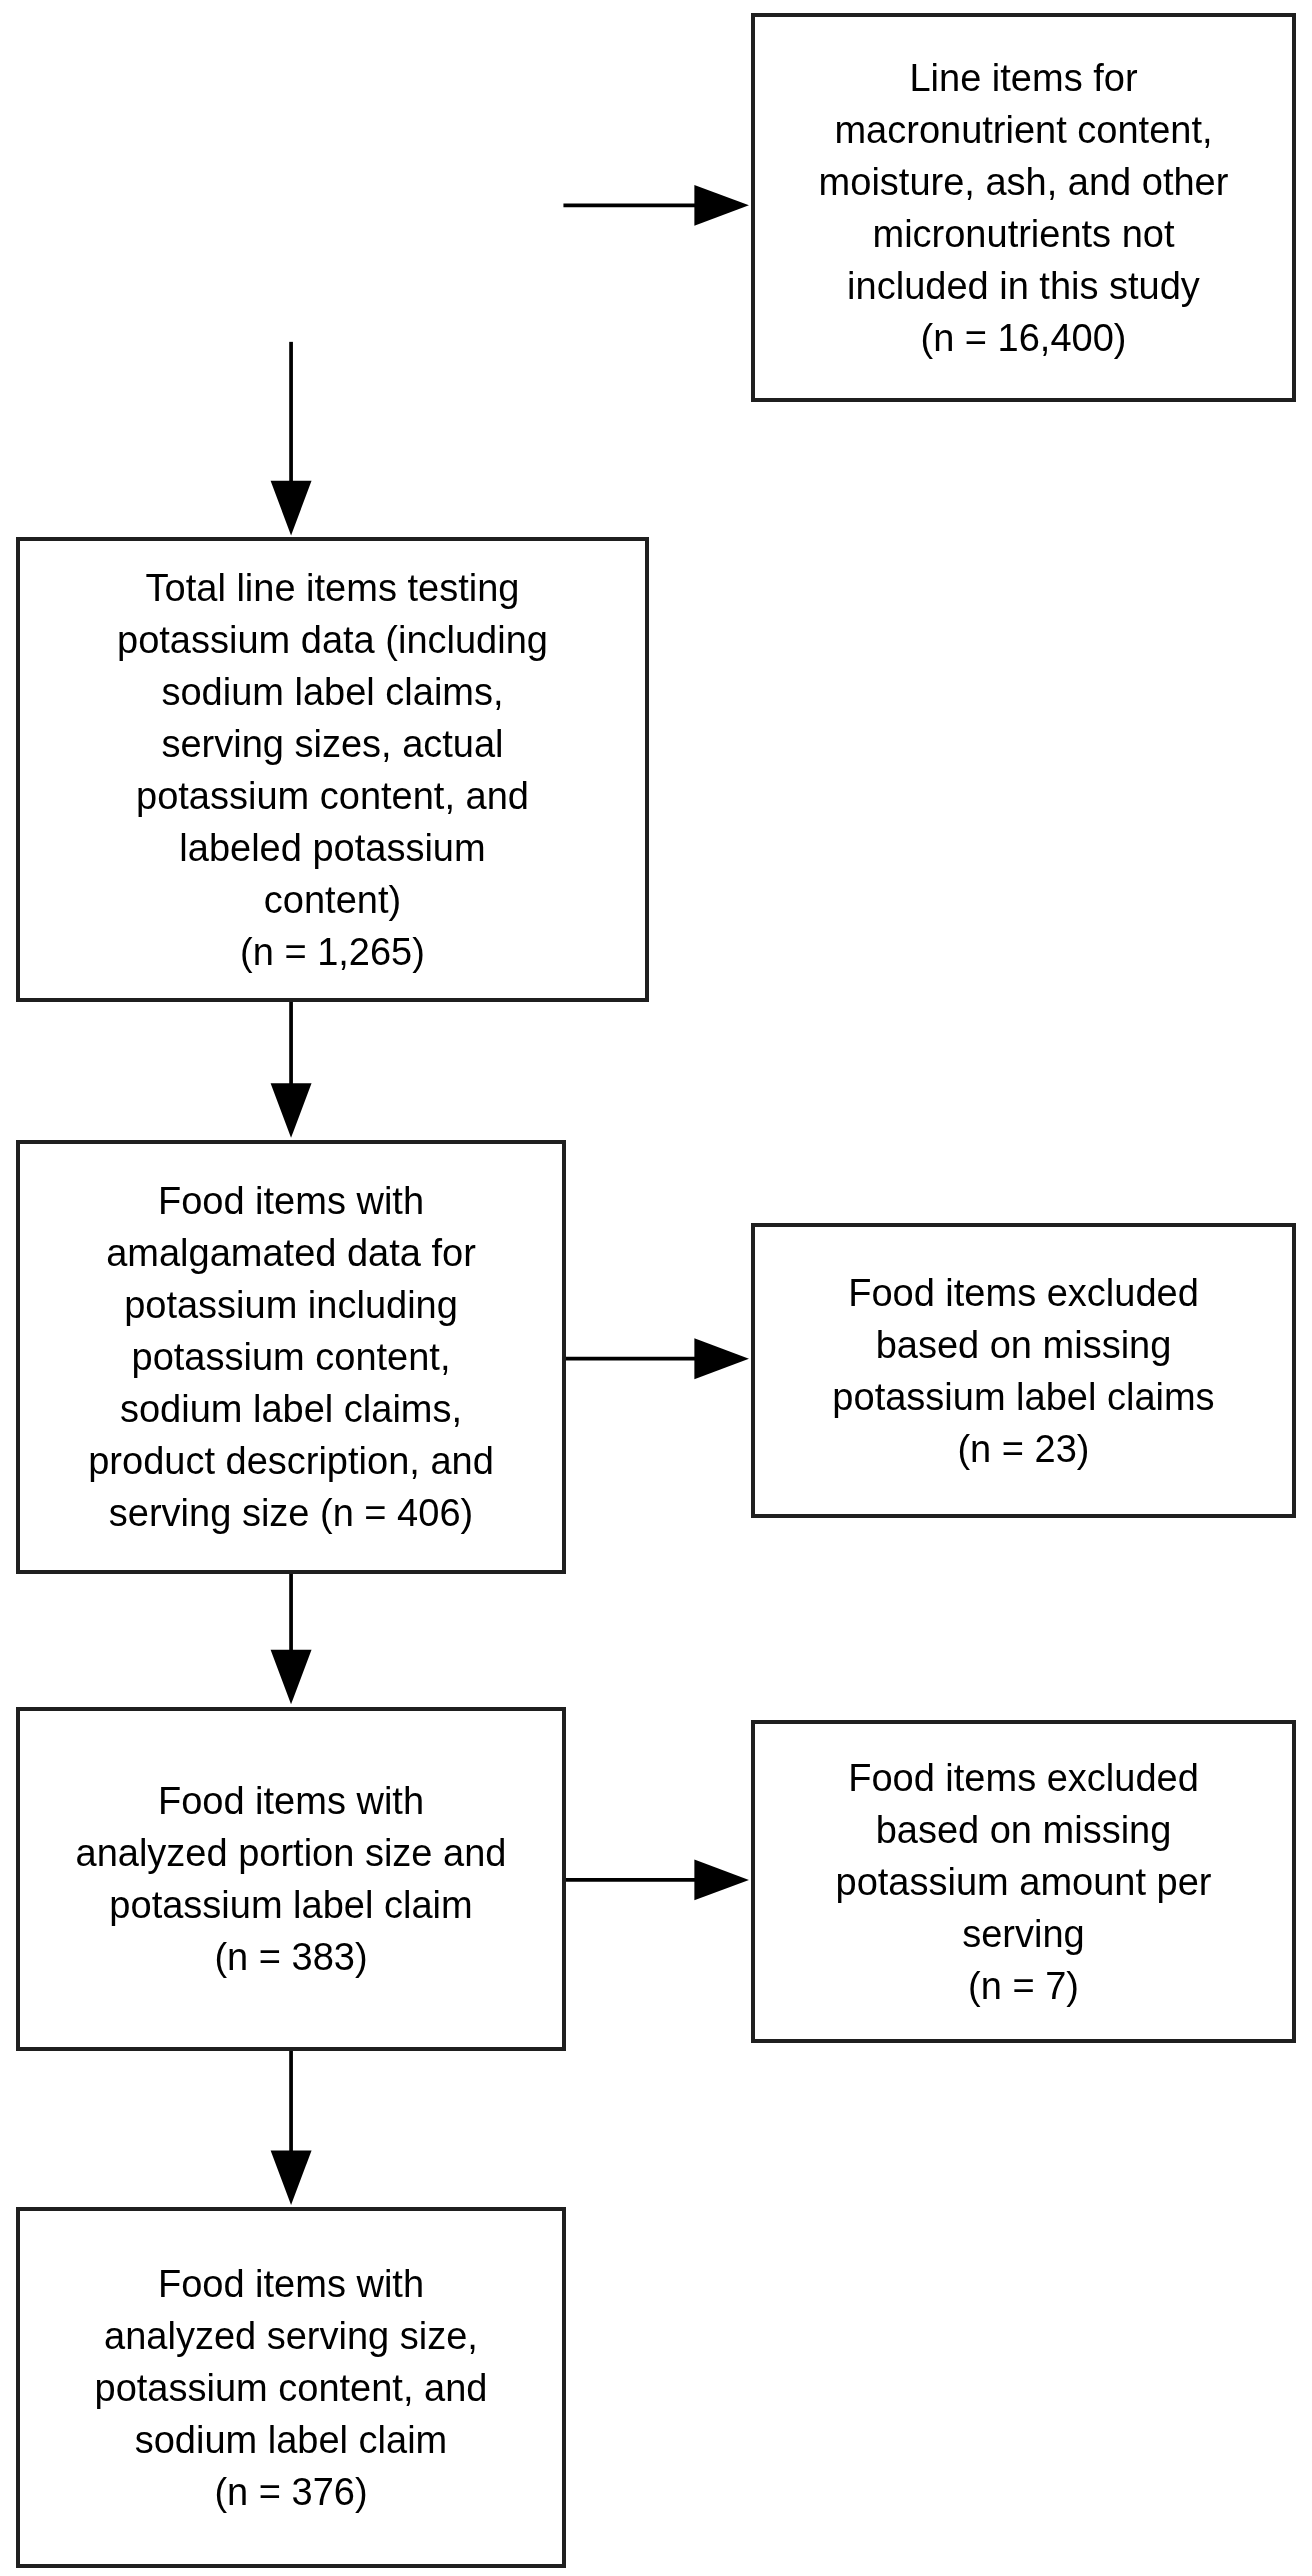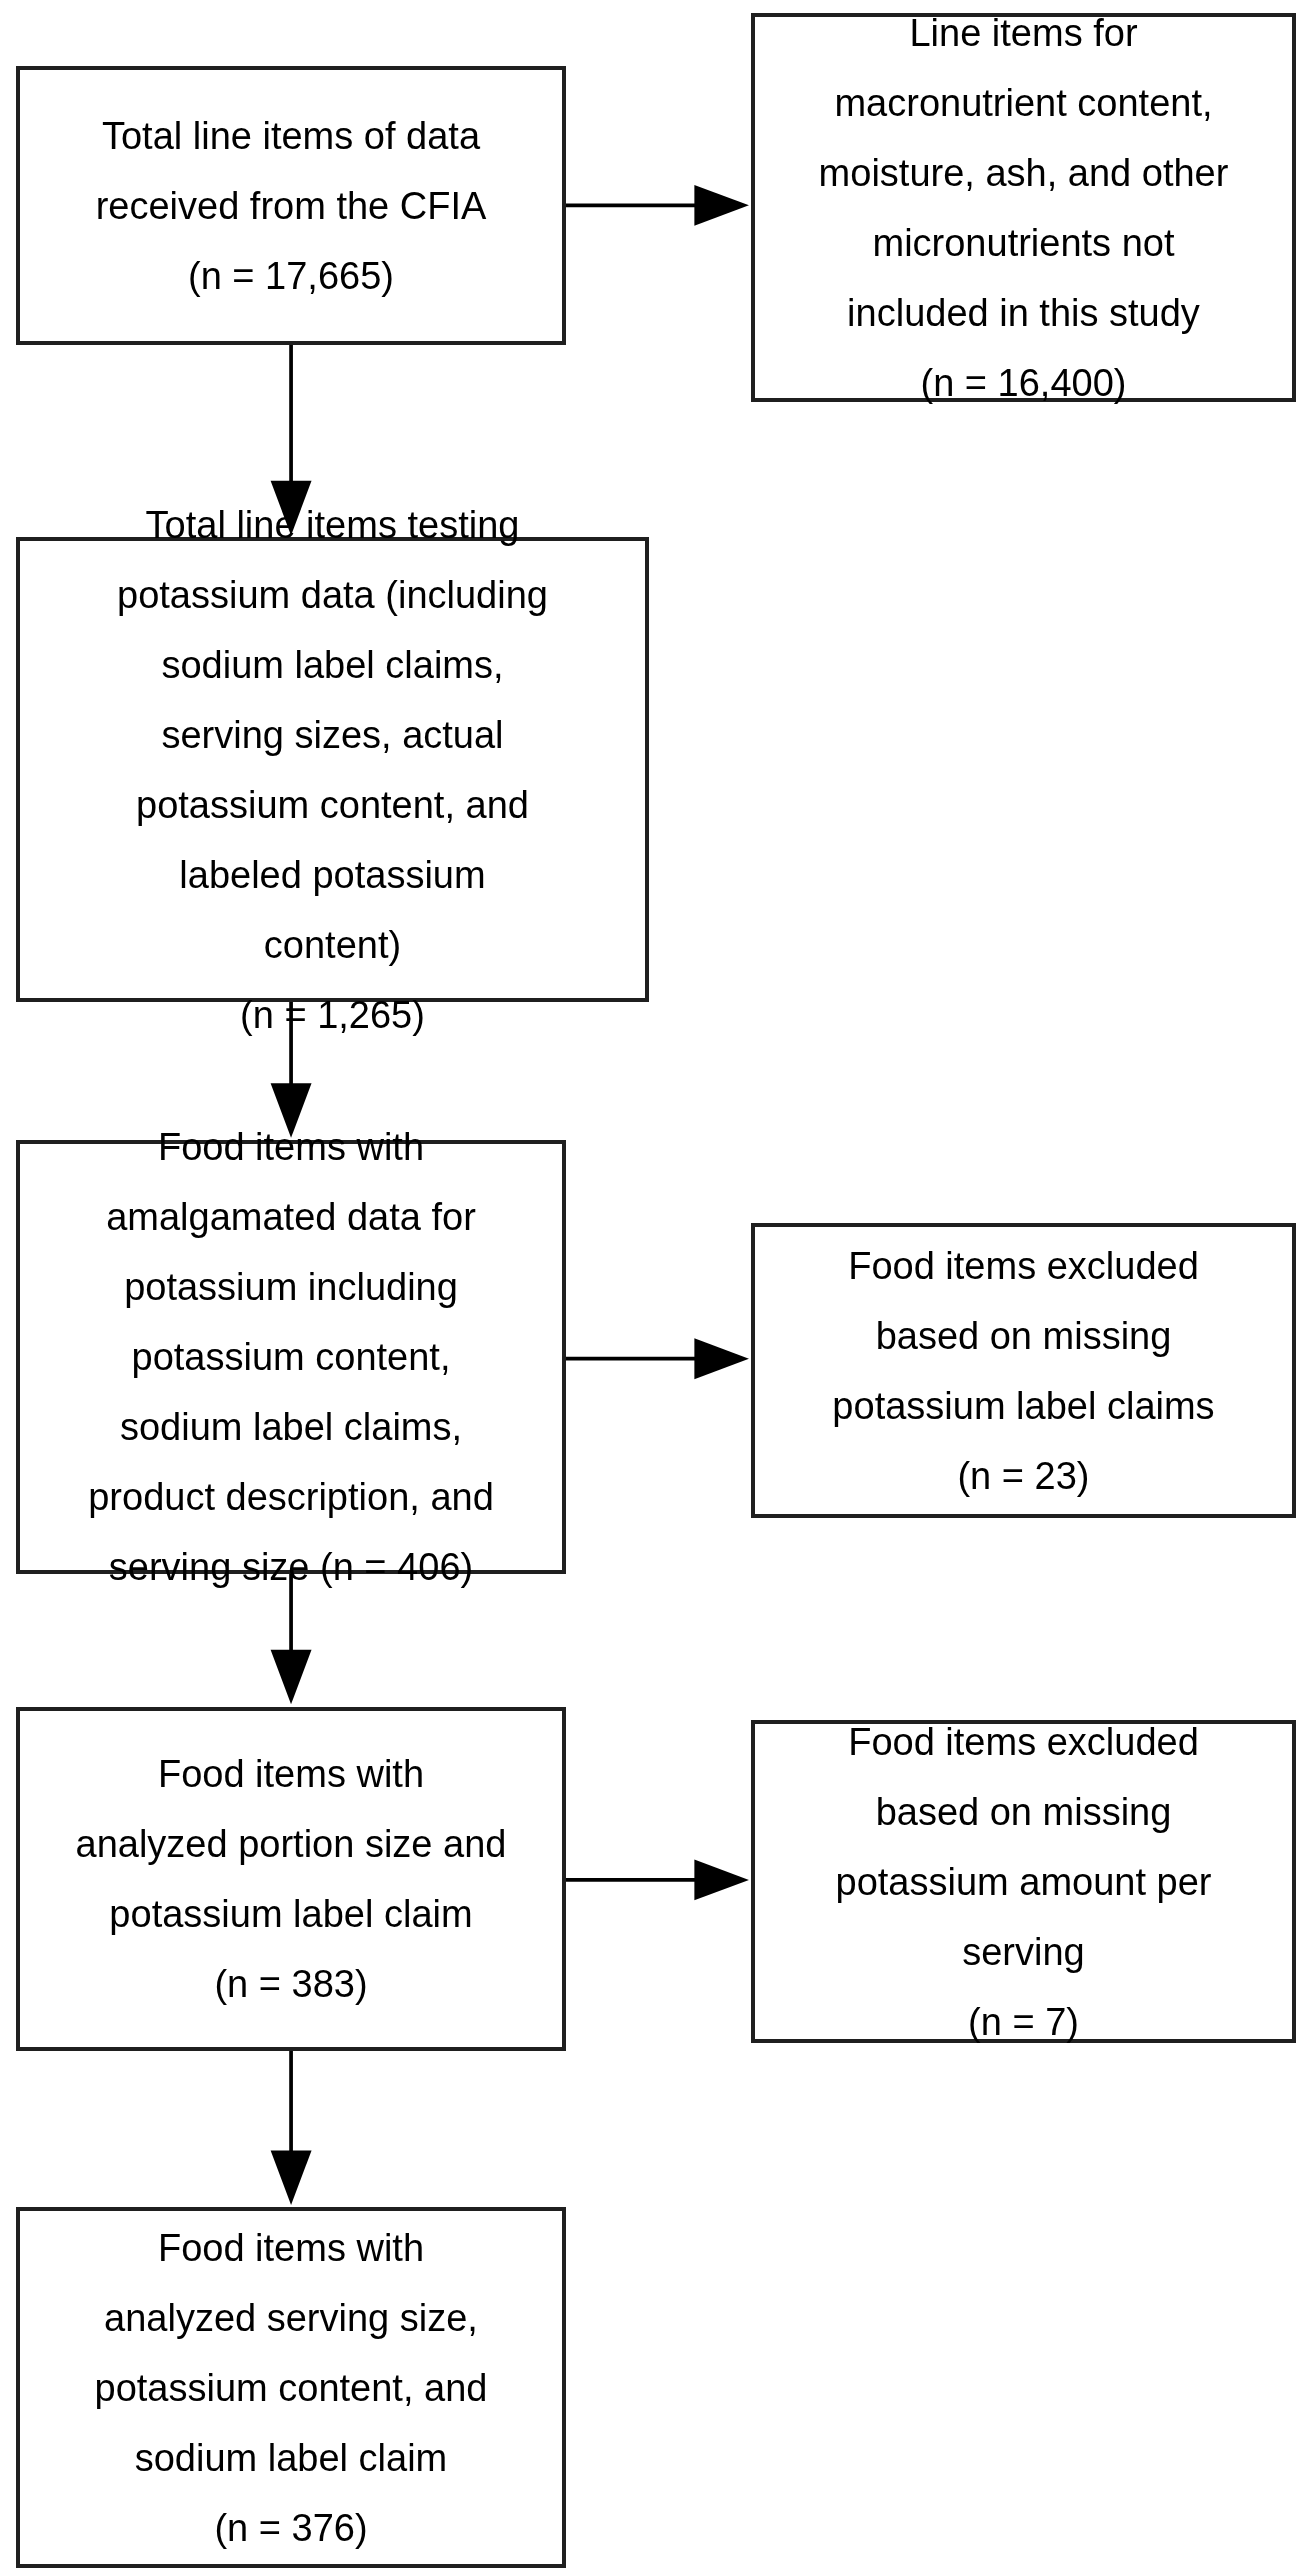--- a/index.html
+++ b/index.html
@@ -25,21 +25,21 @@
     position: absolute;
     box-sizing: border-box;
     border: 4.3px solid #1f1f1f;
     background: #ffffff;
     color: #000000;
     display: flex;
     align-items: center;
     justify-content: center;
     text-align: center;
     font-size: 38px;
-    line-height: 70px;
+    line-height: 52px;
     white-space: pre-line;
     padding: 6.2px 12.4px;
   }
   #box-b1 { left: 16px;   top: 66px;  width: 550px; height: 279px; }
   #box-b2 { left: 751px; top: 13px;   width: 545px; height: 389px; }
   #box-b3 { left: 16px;   top: 537px;  width: 633px; height: 465px; }
   #box-b4 { left: 16px;   top: 1140px; width: 550px; height: 434px; }
   #box-b5 { left: 751px; top: 1223px; width: 545px; height: 295px; }
   #box-b6 { left: 16px;   top: 1707px; width: 550px; height: 344px; }
   #box-b7 { left: 751px; top: 1720px; width: 545px; height: 323px; }
@@ -89,23 +89,20 @@
       <line x1="908" y1="3030" x2="1122" y2="3030"></line>
       <polygon points="1207,3030 1119,2997 1119,3063"></polygon>
     </g>
 
     <g>
       <line x1="469" y1="3302" x2="469" y2="3470"></line>
       <polygon points="469,3554 436,3466 502,3466"></polygon>
     </g>
   </svg>
 
-  <div class="flow-box" id="box-b1">Total line items of data
-received from the CFIA
-(n = 17,665)</div>
 
   <div class="flow-box" id="box-b2">Line items for
 macronutrient content,
 moisture, ash, and other
 micronutrients not
 included in this study
 (n = 16,400)</div>
 
   <div class="flow-box" id="box-b3">Total line items testing
 potassium data (including

